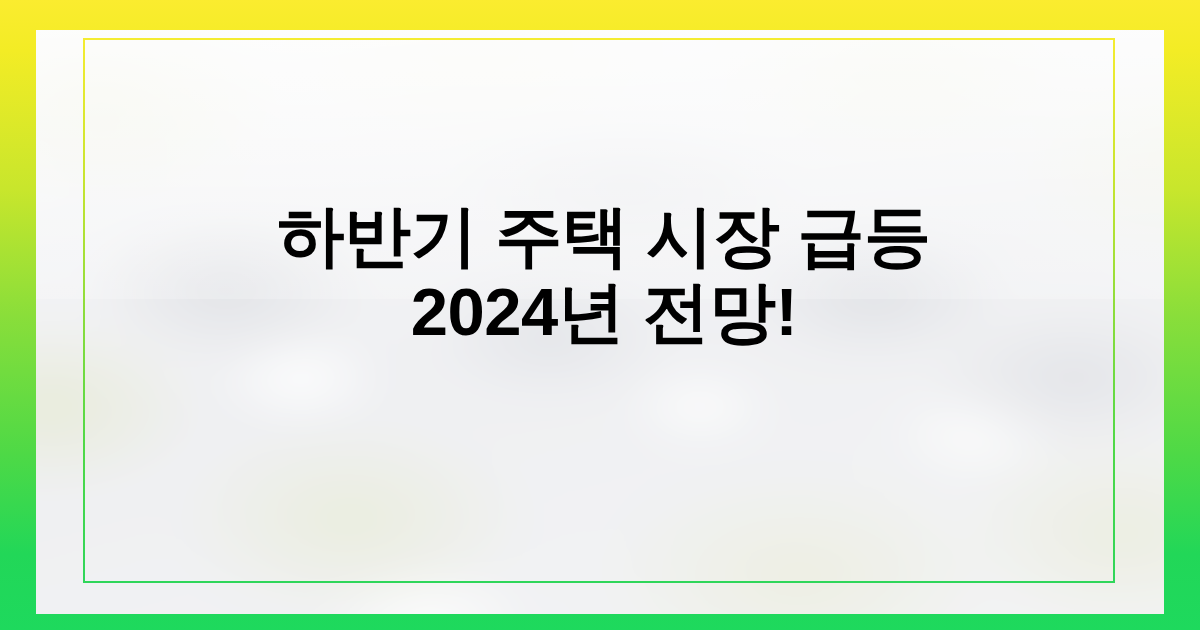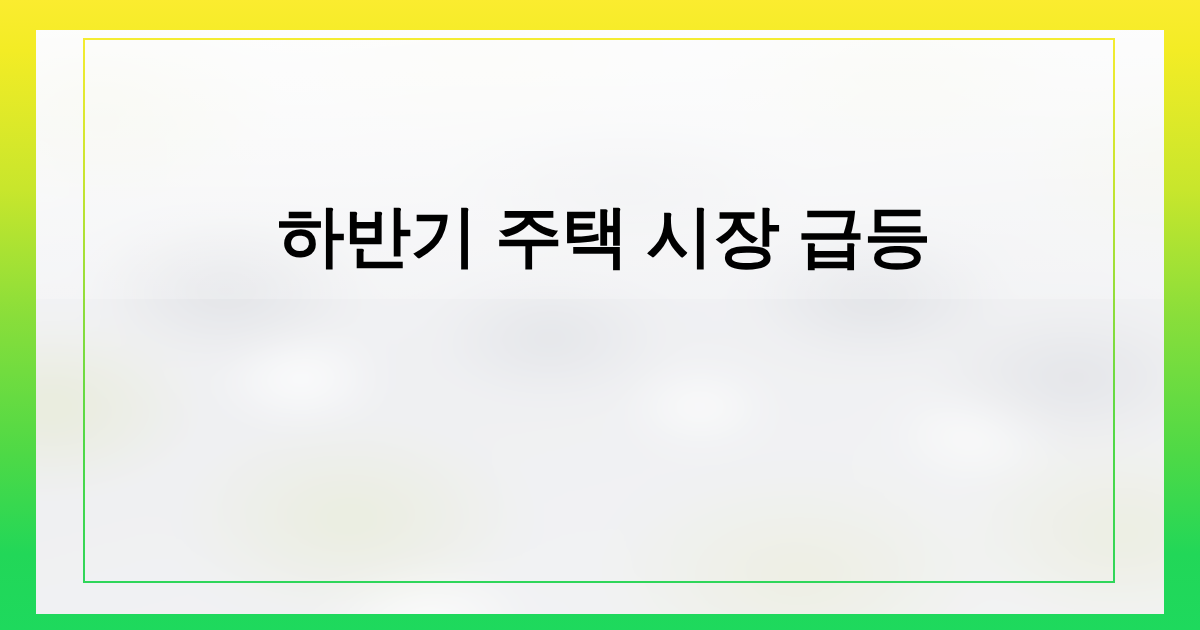--- a/index.html
+++ b/index.html
@@ -122,15 +122,16 @@
   <div class="photo-area">
     <div class="photo-base"></div>
     <div class="photo-wash"></div>
     <div class="photo-wash-top"></div>
   </div>
 
   <div class="inner-rule"></div>
 
   <div class="headline">
     <span class="headline-line">하반기 주택 시장 급등</span>
+    <span class="headline-line">2024년 전망!</span>
   </div>
 
 </div>
 
 </body></html>

